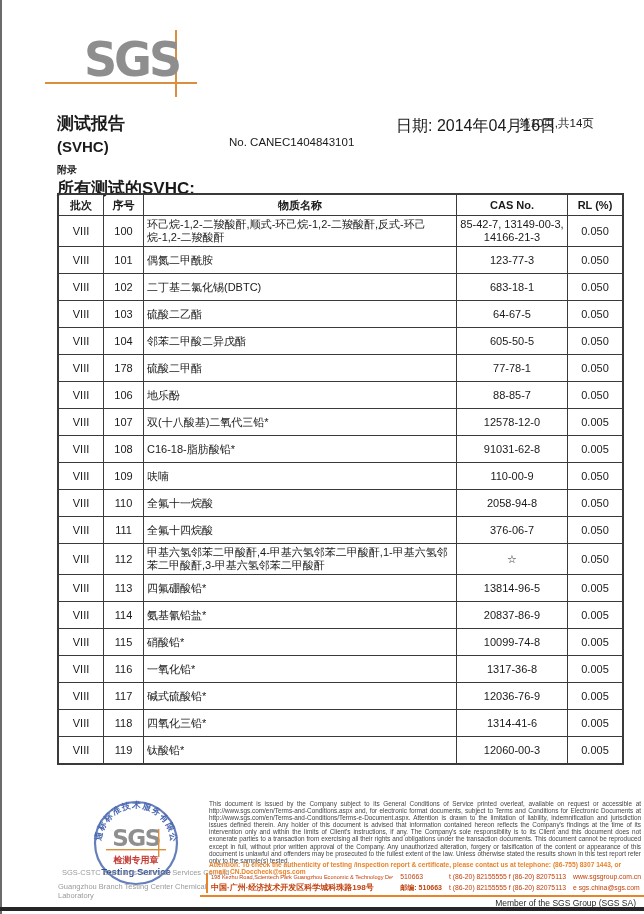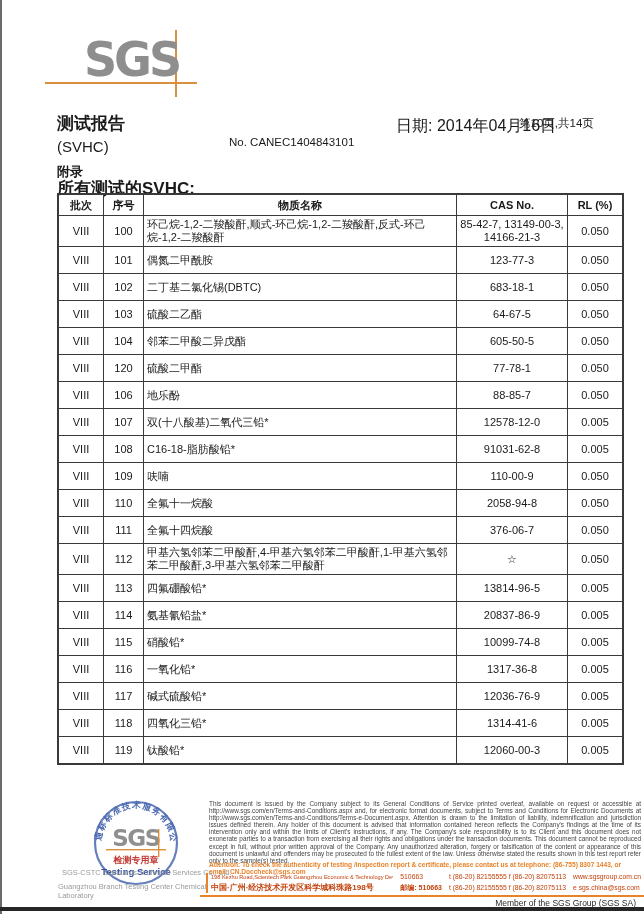--- a/index.html
+++ b/index.html
@@ -19,22 +19,22 @@
     transform:scale(1.05,1.08);transform-origin:left top;
   }
   .logo-hline{position:absolute;left:5px;top:58px;width:152px;height:2px;background:#d98f3e;}
   .logo-vline{position:absolute;left:135px;top:6px;width:2px;height:67px;background:#d98f3e;}
 
   
   .title{position:absolute;left:57px;top:112px;font-size:17px;font-weight:bold;}
   .report-no{position:absolute;left:229px;top:116px;font-size:11.5px;margin-top:20px;}
   .date{position:absolute;left:396px;top:116px;font-size:16px;}
   .pages{position:absolute;left:519px;top:116px;font-size:11.5px;}
-  .svhc{position:absolute;left:57px;top:138px;font-size:15px;font-weight:normal;}
-  .appendix{position:absolute;left:57px;top:163px;font-size:13px;font-weight:bold;}
+  .svhc{position:absolute;left:57px;top:138px;font-size:15px;font-weight:bold;}
+  .appendix{position:absolute;left:57px;top:163px;font-size:10px;font-weight:bold;}
   .section-label{position:absolute;left:57px;top:177px;font-size:17px;font-weight:bold;}
 
   
   .tbl-wrap{position:absolute;left:57px;top:193px;}
   table.substances{border-collapse:collapse;table-layout:fixed;width:543px;
     border:2px solid #3a3a3a;}
   table.substances th,table.substances td{
     border:1px solid #3a3a3a;font-size:11px;line-height:13px;
     padding:2px 3px;vertical-align:middle;background:#fff;
   }
@@ -129,21 +129,21 @@
           </tr>
           <tr>
             <td class="col-batch">VIII</td>
             <td class="col-no">104</td>
             <td class="col-name">邻苯二甲酸二异戊酯</td>
             <td class="col-cas">605-50-5</td>
             <td class="col-rl">0.050</td>
           </tr>
           <tr>
             <td class="col-batch">VIII</td>
-            <td class="col-no">120</td>
+            <td class="col-no">178</td>
             <td class="col-name">硫酸二甲酯</td>
             <td class="col-cas">77-78-1</td>
             <td class="col-rl">0.050</td>
           </tr>
           <tr>
             <td class="col-batch">VIII</td>
             <td class="col-no">106</td>
             <td class="col-name">地乐酚</td>
             <td class="col-cas">88-85-7</td>
             <td class="col-rl">0.050</td>

